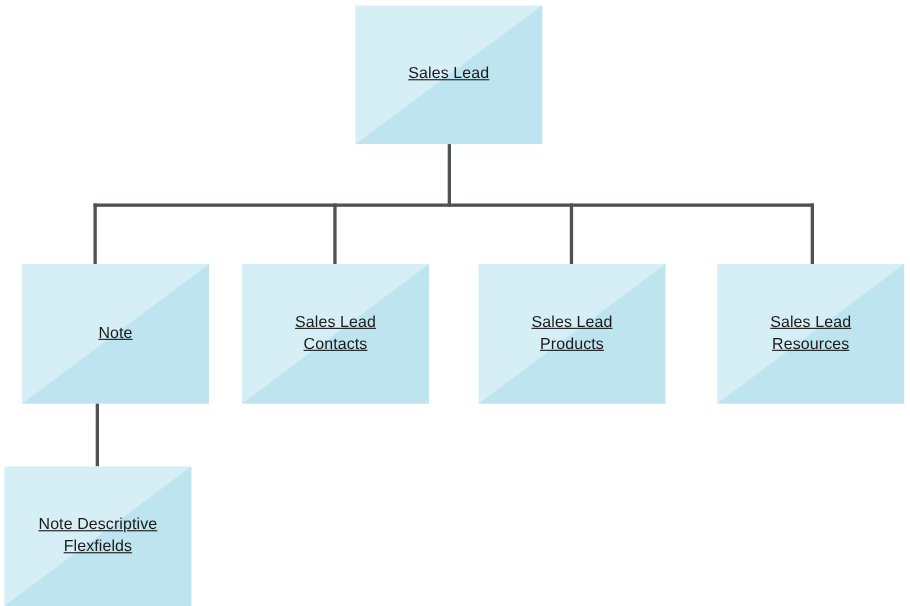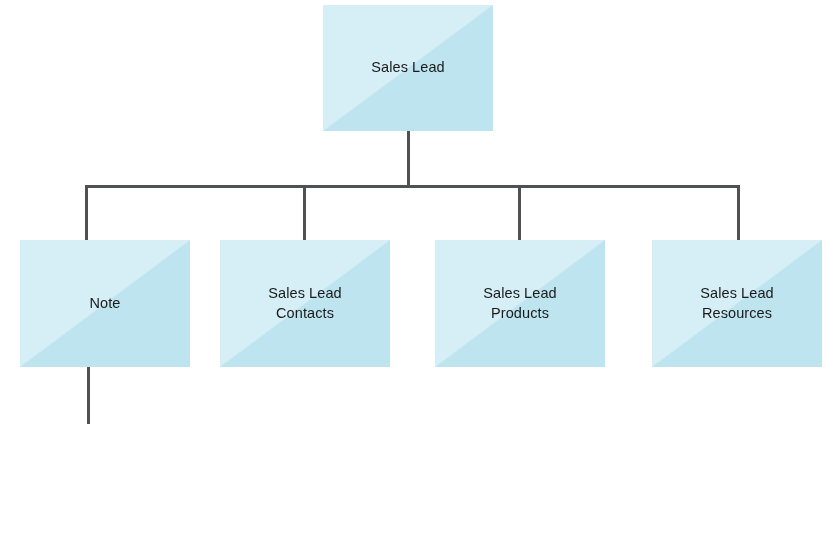--- a/index.html
+++ b/index.html
@@ -35,20 +35,21 @@
         to bottom right,
         #d6eff6 0%,
         #d6eff6 49.6%,
         #bde4ef 50.4%,
         #bde4ef 100%);
   }
   .node-label {
     display: block;
     padding: 0 8px;
     white-space: pre-line;
+    text-decoration: underline;
   }
   .connector {
     position: absolute;
     background: #4f5152;
   }
   .connector.v { width: 3px; }
   .connector.h { height: 3px; }
 </style>
 </head>
 <body>
@@ -82,14 +83,18 @@
 Products</span>
   </div>
 
   <div class="node-box" style="left:652px; top:240px; width:170px; height:127px;">
     <span class="node-label">Sales Lead
 Resources</span>
   </div>
 
   <div class="connector v" style="left:87px; top:367px; height:57px;"></div>
 
+  <div class="node-box" style="left:4px; top:424px; width:170px; height:127px;">
+    <span class="node-label">Note Descriptive
+Flexfields</span>
+  </div>
 
 </div>
 
 </body></html>

